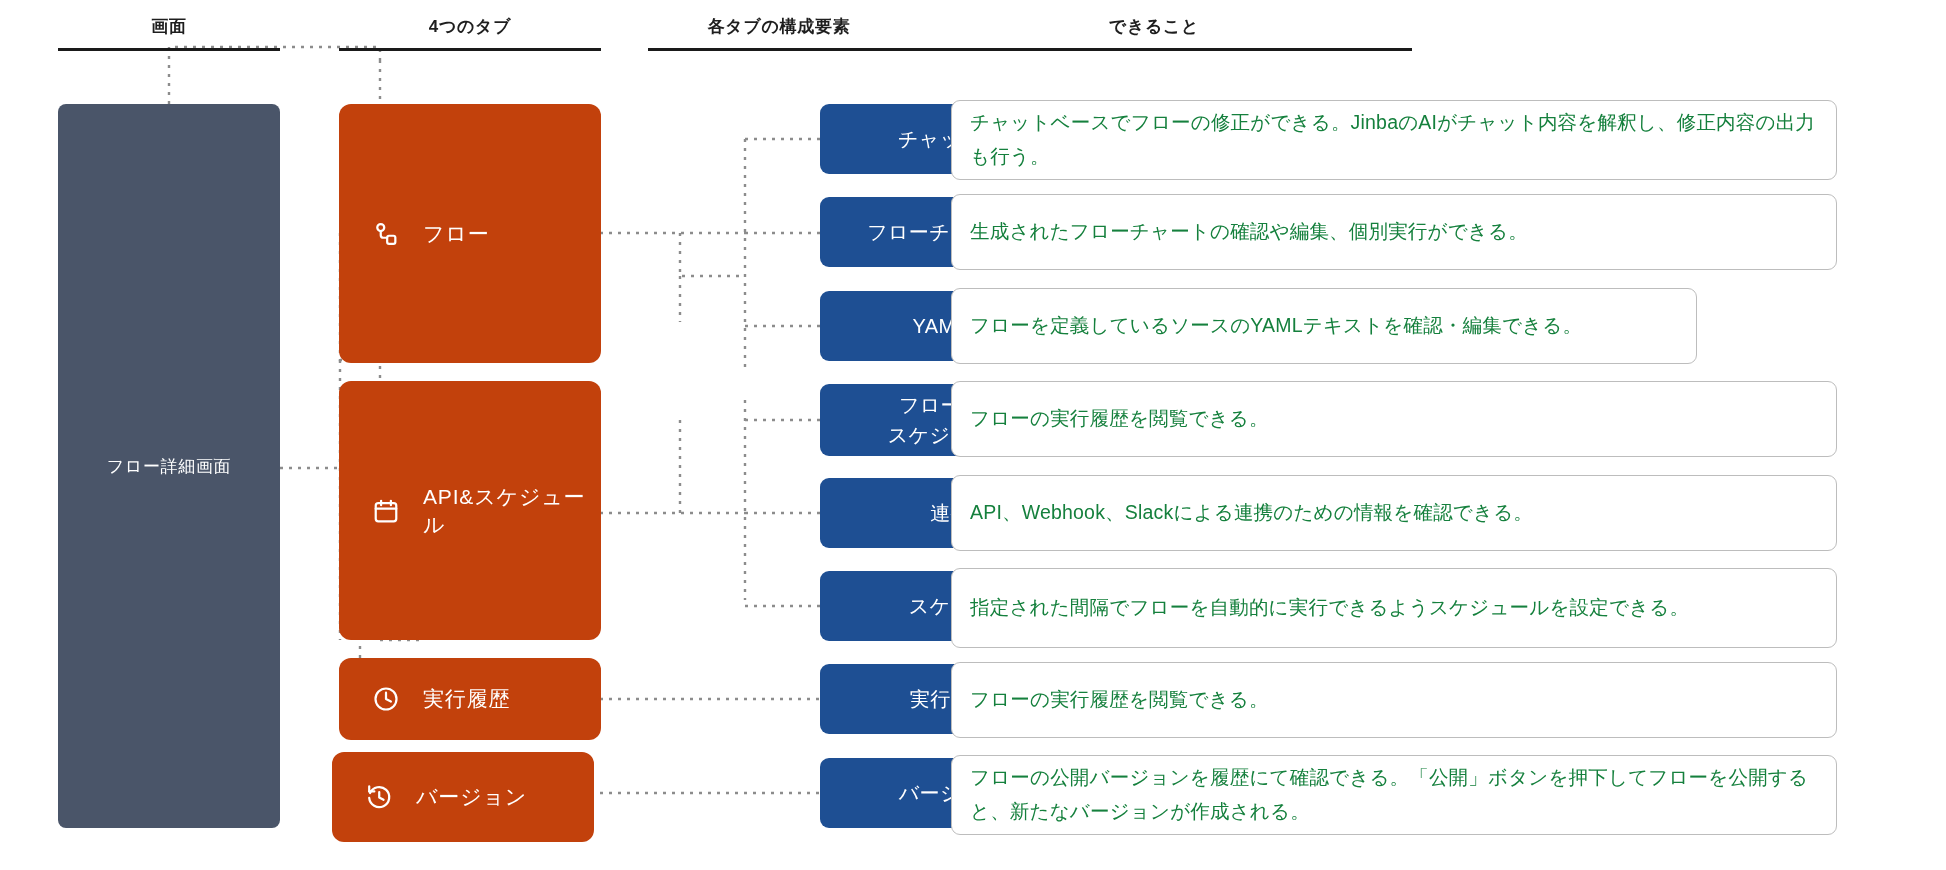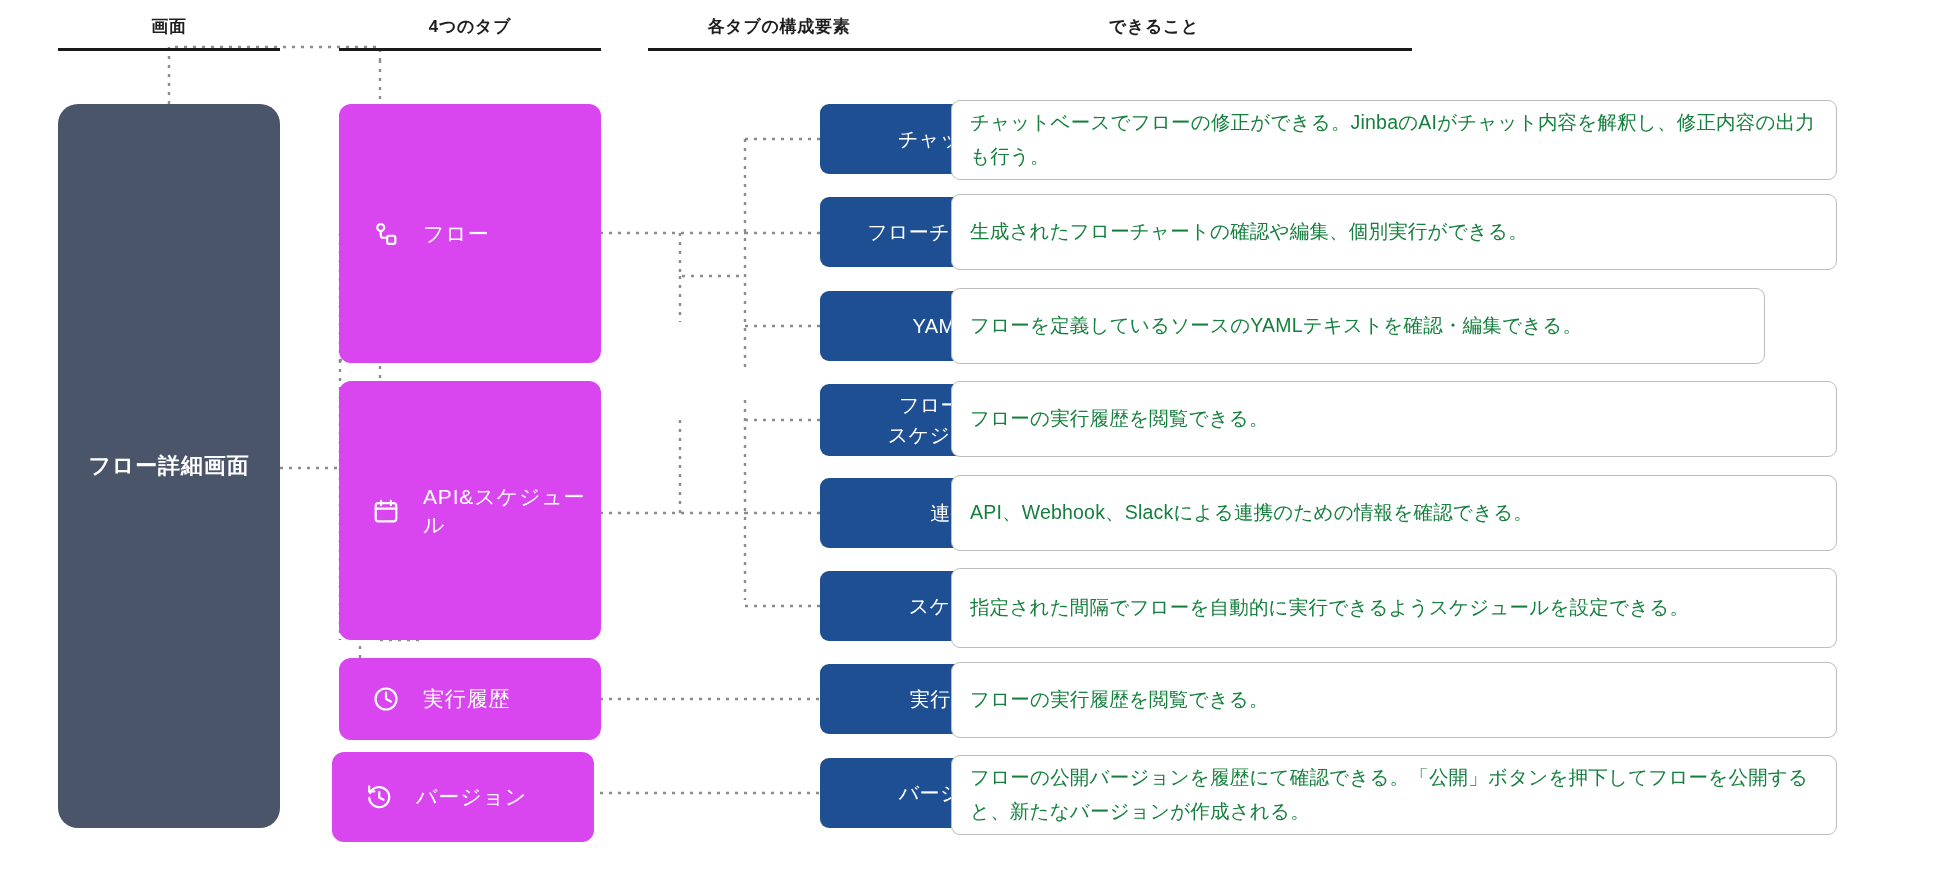--- a/index.html
+++ b/index.html
@@ -60,28 +60,27 @@
     box-sizing: border-box;
     display: flex;
     align-items: center;
     justify-content: center;
     color: #ffffff;
     z-index: 2;
   }
 
   .screen-box {
     background: #4a5569;
-    border-radius: 20px;
-    font-size: 22px;
+    border-radius: 8px;
+    font-size: 17px;
     letter-spacing: 0.04em;
-    font-weight: bold;
   }
 
   .tab-box {
-    background: #d946ef;
+    background: #c2410c;
     border-radius: 12px;
     font-size: 21px;
     justify-content: flex-start;
     padding-left: 32px;
     letter-spacing: 0.04em;
   }
   .tab-box .tab-icon {
     width: 30px;
     height: 30px;
     flex: 0 0 30px;
@@ -279,21 +278,21 @@
   </div>
 
   <div class="desc-box" style="left:951px; top:100px; width:886px; height:80px;">
     <span class="desc-text">チャットベースでフローの修正ができる。JinbaのAIがチャット内容を解釈し、修正内容の出力も行う。</span>
   </div>
 
   <div class="desc-box" style="left:951px; top:194px; width:886px; height:76px;">
     <span class="desc-text">生成されたフローチャートの確認や編集、個別実行ができる。</span>
   </div>
 
-  <div class="desc-box" style="left:951px; top:288px; width:814px; height:76px;">
+  <div class="desc-box" style="left:951px; top:288px; width:746px; height:76px;">
     <span class="desc-text">フローを定義しているソースのYAMLテキストを確認・編集できる。</span>
   </div>
 
   <div class="desc-box" style="left:951px; top:381px; width:886px; height:76px;">
     <span class="desc-text">フローの実行履歴を閲覧できる。</span>
   </div>
 
   <div class="desc-box" style="left:951px; top:475px; width:886px; height:76px;">
     <span class="desc-text">API、Webhook、Slackによる連携のための情報を確認できる。</span>
   </div>

